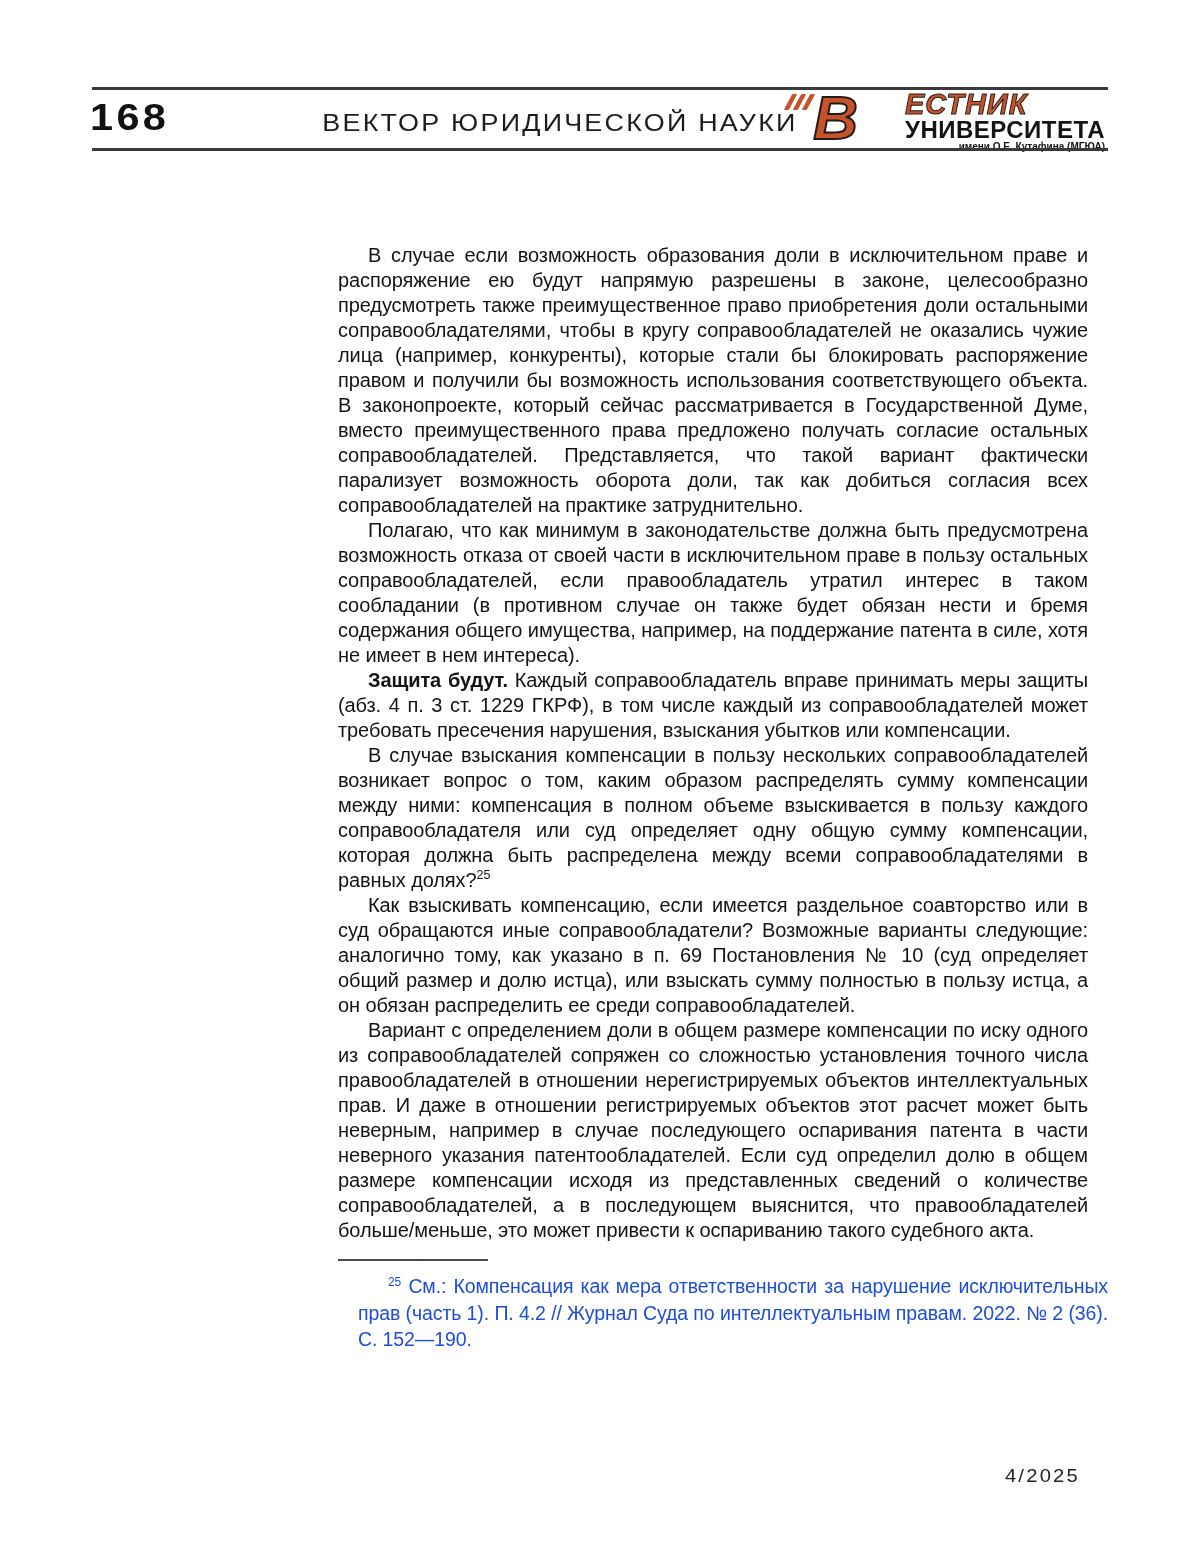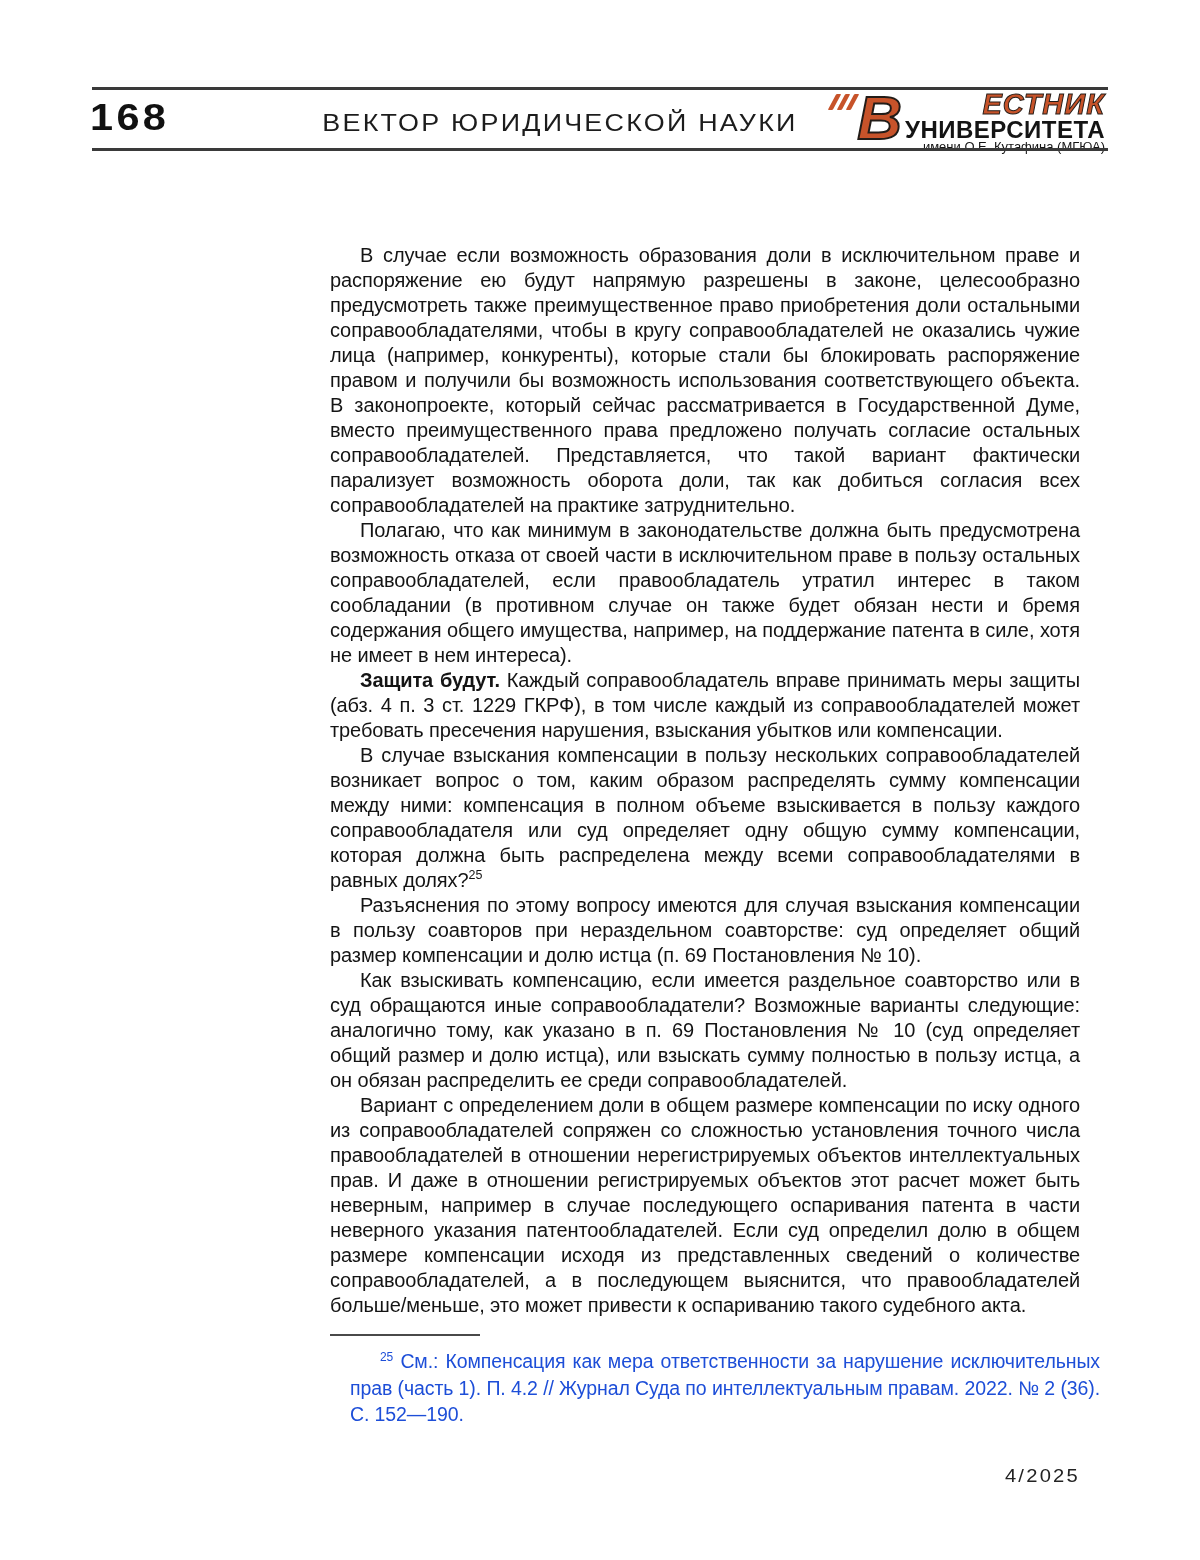--- a/index.html
+++ b/index.html
@@ -40,39 +40,39 @@
   .logo-marks i {
     display: block; width: 5px; height: 16px;
     background: #c7532a; transform: skewX(-28deg); border-radius: 1px;
   }
   .logo-v {
     font-size: 62px; line-height: 56px; font-weight: 800; font-style: italic;
     color: #c7532a;
     -webkit-text-stroke: 2px #221c18;
     margin-right: 3px;
   }
-  .logo-col { display: flex; flex-direction: column; align-items: flex-end; }
+  .logo-col { display: flex; flex-direction: column; align-items: flex-start; margin-left: 44px; }
   .logo-estnik {
     font-size: 29px; line-height: 29px; font-weight: 800; font-style: italic;
     color: #c7532a; letter-spacing: 1px;
     -webkit-text-stroke: 1px #221c18;
     white-space: nowrap;
   }
   .logo-univ {
     font-size: 24px; line-height: 21px; font-weight: 800; color: #141414;
     letter-spacing: 0.5px; white-space: nowrap;
   }
   .logo-sub {
-    font-size: 13px; line-height: 13px; font-weight: 400; color: #141414;
+    font-size: 10px; line-height: 13px; font-weight: 700; color: #141414;
     align-self: flex-end; white-space: nowrap;
   }
 
   
   .article {
-    position: absolute; left: 330px; top: 243px; width: 750px;
+    position: absolute; left: 338px; top: 243px; width: 750px;
     font-size: 20px; line-height: 25px; letter-spacing: -0.1px;
     text-align: justify; color: #141414;
   }
   .article p { margin: 0; text-indent: 30px; }
   .article b { font-weight: 700; }
   .fn-ref { font-size: 12.5px; vertical-align: super; line-height: 0; }
 
   
   .footnote-rule {
     width: 150px; height: 2px; background: #4a4a4a;
@@ -119,21 +119,20 @@
     </span>
   </div>
 
   <div class="hr-bottom"></div>
 
   <div class="article">
     <p>В случае если возможность образования доли в исключительном праве и распоряжение ею будут напрямую разрешены в законе, целесообразно предусмотреть также преимущественное право приобретения доли остальными соправообладателями, чтобы в кругу соправообладателей не оказались чужие лица (например, конкуренты), которые стали бы блокировать распоряжение правом и получили бы возможность использования соответствующего объекта. В законопроекте, который сейчас рассматривается в Государственной Думе, вместо преимущественного права предложено получать согласие остальных соправообладателей. Представляется, что такой вариант фактически парализует возможность оборота доли, так как добиться согласия всех соправообладателей на практике затруднительно.</p>
     <p>Полагаю, что как минимум в законодательстве должна быть предусмотрена возможность отказа от своей части в исключительном праве в пользу остальных соправообладателей, если правообладатель утратил интерес в таком сообладании (в противном случае он также будет обязан нести и бремя содержания общего имущества, например, на поддержание патента в силе, хотя не имеет в нем интереса).</p>
     <p><b>Защита будут.</b><span> Каждый соправообладатель вправе принимать меры защиты (абз. 4 п. 3 ст. 1229 ГКРФ), в том числе каждый из соправообладателей может требовать пресечения нарушения, взыскания убытков или компенсации.</span></p>
     <p><span>В случае взыскания компенсации в пользу нескольких соправообладателей возникает вопрос о том, каким образом распределять сумму компенсации между ними: компенсация в полном объеме взыскивается в пользу каждого соправообладателя или суд определяет одну общую сумму компенсации, которая должна быть распределена между всеми соправообладателями в равных долях?</span><sup class="fn-ref">25</sup></p>
-    <p>Разъяснения по этому вопросу имеются для случая взыскания компенсации в пользу соавторов при нераздельном соавторстве: суд определяет общий размер компенсации и долю истца (п. 69 Постановления № 10).</p>
     <p>Как взыскивать компенсацию, если имеется раздельное соавторство или в суд обращаются иные соправообладатели? Возможные варианты следующие: аналогично тому, как указано в п. 69 Постановления № 10 (суд определяет общий размер и долю истца), или взыскать сумму полностью в пользу истца, а он обязан распределить ее среди соправообладателей.</p>
     <p>Вариант с определением доли в общем размере компенсации по иску одного из соправообладателей сопряжен со сложностью установления точного числа правообладателей в отношении нерегистрируемых объектов интеллектуальных прав. И даже в отношении регистрируемых объектов этот расчет может быть неверным, например в случае последующего оспаривания патента в части неверного указания патентообладателей. Если суд определил долю в общем размере компенсации исходя из представленных сведений о количестве соправообладателей, а в последующем выяснится, что правообладателей больше/меньше, это может привести к оспариванию такого судебного акта.</p>
 
     <div class="footnote-rule"></div>
     <p class="footnote"><sup class="fn-marker">25</sup> <span>См.: Компенсация как мера ответственности за нарушение исключительных прав (часть 1). П. 4.2 // Журнал Суда по интеллектуальным правам. 2022. № 2 (36). С. 152—190.</span></p>
   </div>
 
   <div class="page-footer">4/2025</div>
 
 </div>

